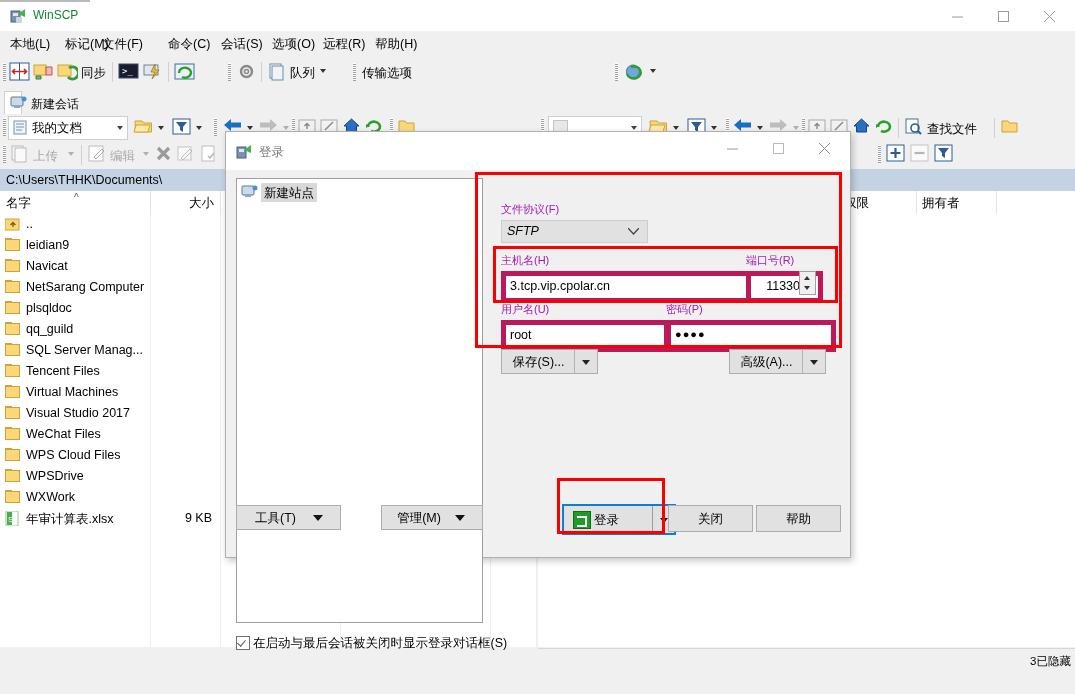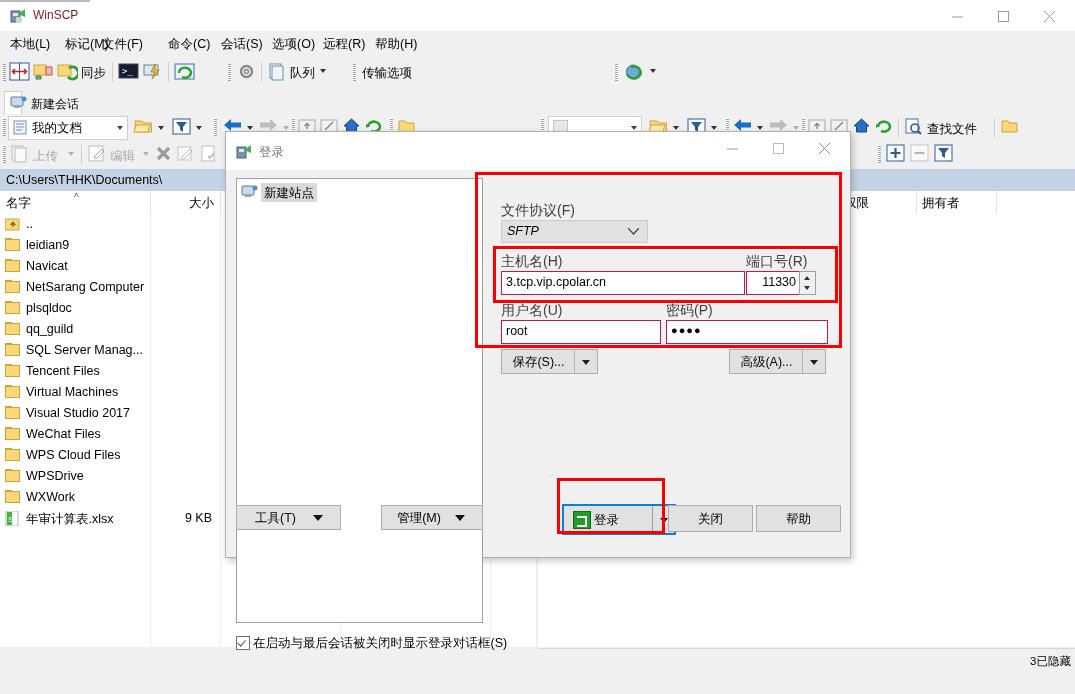--- a/index.html
+++ b/index.html
@@ -8,21 +8,21 @@
     font-family:"Liberation Sans","DejaVu Sans",sans-serif;
     font-size:12px;color:#000;background:#ffffff;
     -webkit-font-smoothing:none;
   }
   #app{position:relative;width:1075px;height:694px;background:#f0f0f0;}
 
   
   .titlebar{position:absolute;left:0;top:0;width:1075px;height:31px;background:#ffffff;}
   .titlebar .accent{position:absolute;left:0;top:0;width:90px;height:2px;background:#b9b9b9;}
   .tb-icon{position:absolute;left:10px;top:7px;width:17px;height:17px;}
-  .tb-title{position:absolute;left:33px;top:8px;font-size:12px;color:#7f1d1d;}
+  .tb-title{position:absolute;left:33px;top:8px;font-size:12px;color:#15803d;}
   .wctrl{position:absolute;top:0;height:31px;width:46px;cursor:default;}
   .wctrl svg{position:absolute;left:15px;top:11px;}
   .wc-min{right:92px;} .wc-max{right:46px;} .wc-close{right:0px;}
 
   
   .menubar{position:absolute;left:0;top:31px;width:1075px;height:25px;background:#f0f0f0;}
   .menu-item{position:absolute;top:4px;height:18px;line-height:18px;padding:0 4px;font-size:12.5px;color:#000;white-space:nowrap;}
 
   
   .toolbar1{position:absolute;left:0;top:56px;width:1075px;height:33px;background:#f0f0f0;}
@@ -91,22 +91,22 @@
 
   .sitetree{position:absolute;left:10px;top:46px;width:245px;height:443px;background:#ffffff;border:1px solid #a0a0a0;}
   .treeitem{position:absolute;left:4px;top:4px;height:19px;}
   .treeitem .tsel{position:absolute;left:20px;top:0;height:19px;background:#d9d9d9;padding:0 3px;}
   .treeitem .ttxt{position:relative;top:2px;font-size:12.5px;white-space:nowrap;}
 
   .grpbox{position:absolute;left:265px;top:48px;width:345px;height:180px;
     border:1px solid #d6d6d6;}
   .grpbox .gtitle{position:absolute;left:8px;top:-8px;background:#f0f0f0;padding:0 3px;font-size:12.5px;}
 
-  .flabel{position:absolute;font-size:14px;color:#404040;white-space:nowrap;}
-  .finput{position:absolute;background:#ffffff;border:1px solid #be185d;}
+  .flabel{position:absolute;font-size:11px;color:#a21caf;white-space:nowrap;}
+  .finput{position:absolute;background:#ffffff;border:5px solid #be185d;}
   .finput .fv{position:absolute;left:4px;top:3px;font-size:12.5px;}
   .fselect{position:absolute;background:#e1e1e1;border:1px solid #cccccc;font-style:italic;}
   .fselect .sv{position:absolute;left:5px;top:3px;font-size:12.5px;}
   .spin{position:absolute;width:15px;background:#f0f0f0;border:1px solid #a0a0a0;}
   .spin .up,.spin .dn{position:absolute;left:50%;margin-left:-3.5px;width:0;height:0;
     border-left:3.5px solid transparent;border-right:3.5px solid transparent;}
   .spin .up{top:4px;border-bottom:4px solid #333;}
   .spin .dn{bottom:4px;border-top:4px solid #333;}
 
   .btn{position:absolute;background:#e1e1e1;border:1px solid #adadad;text-align:center;}

